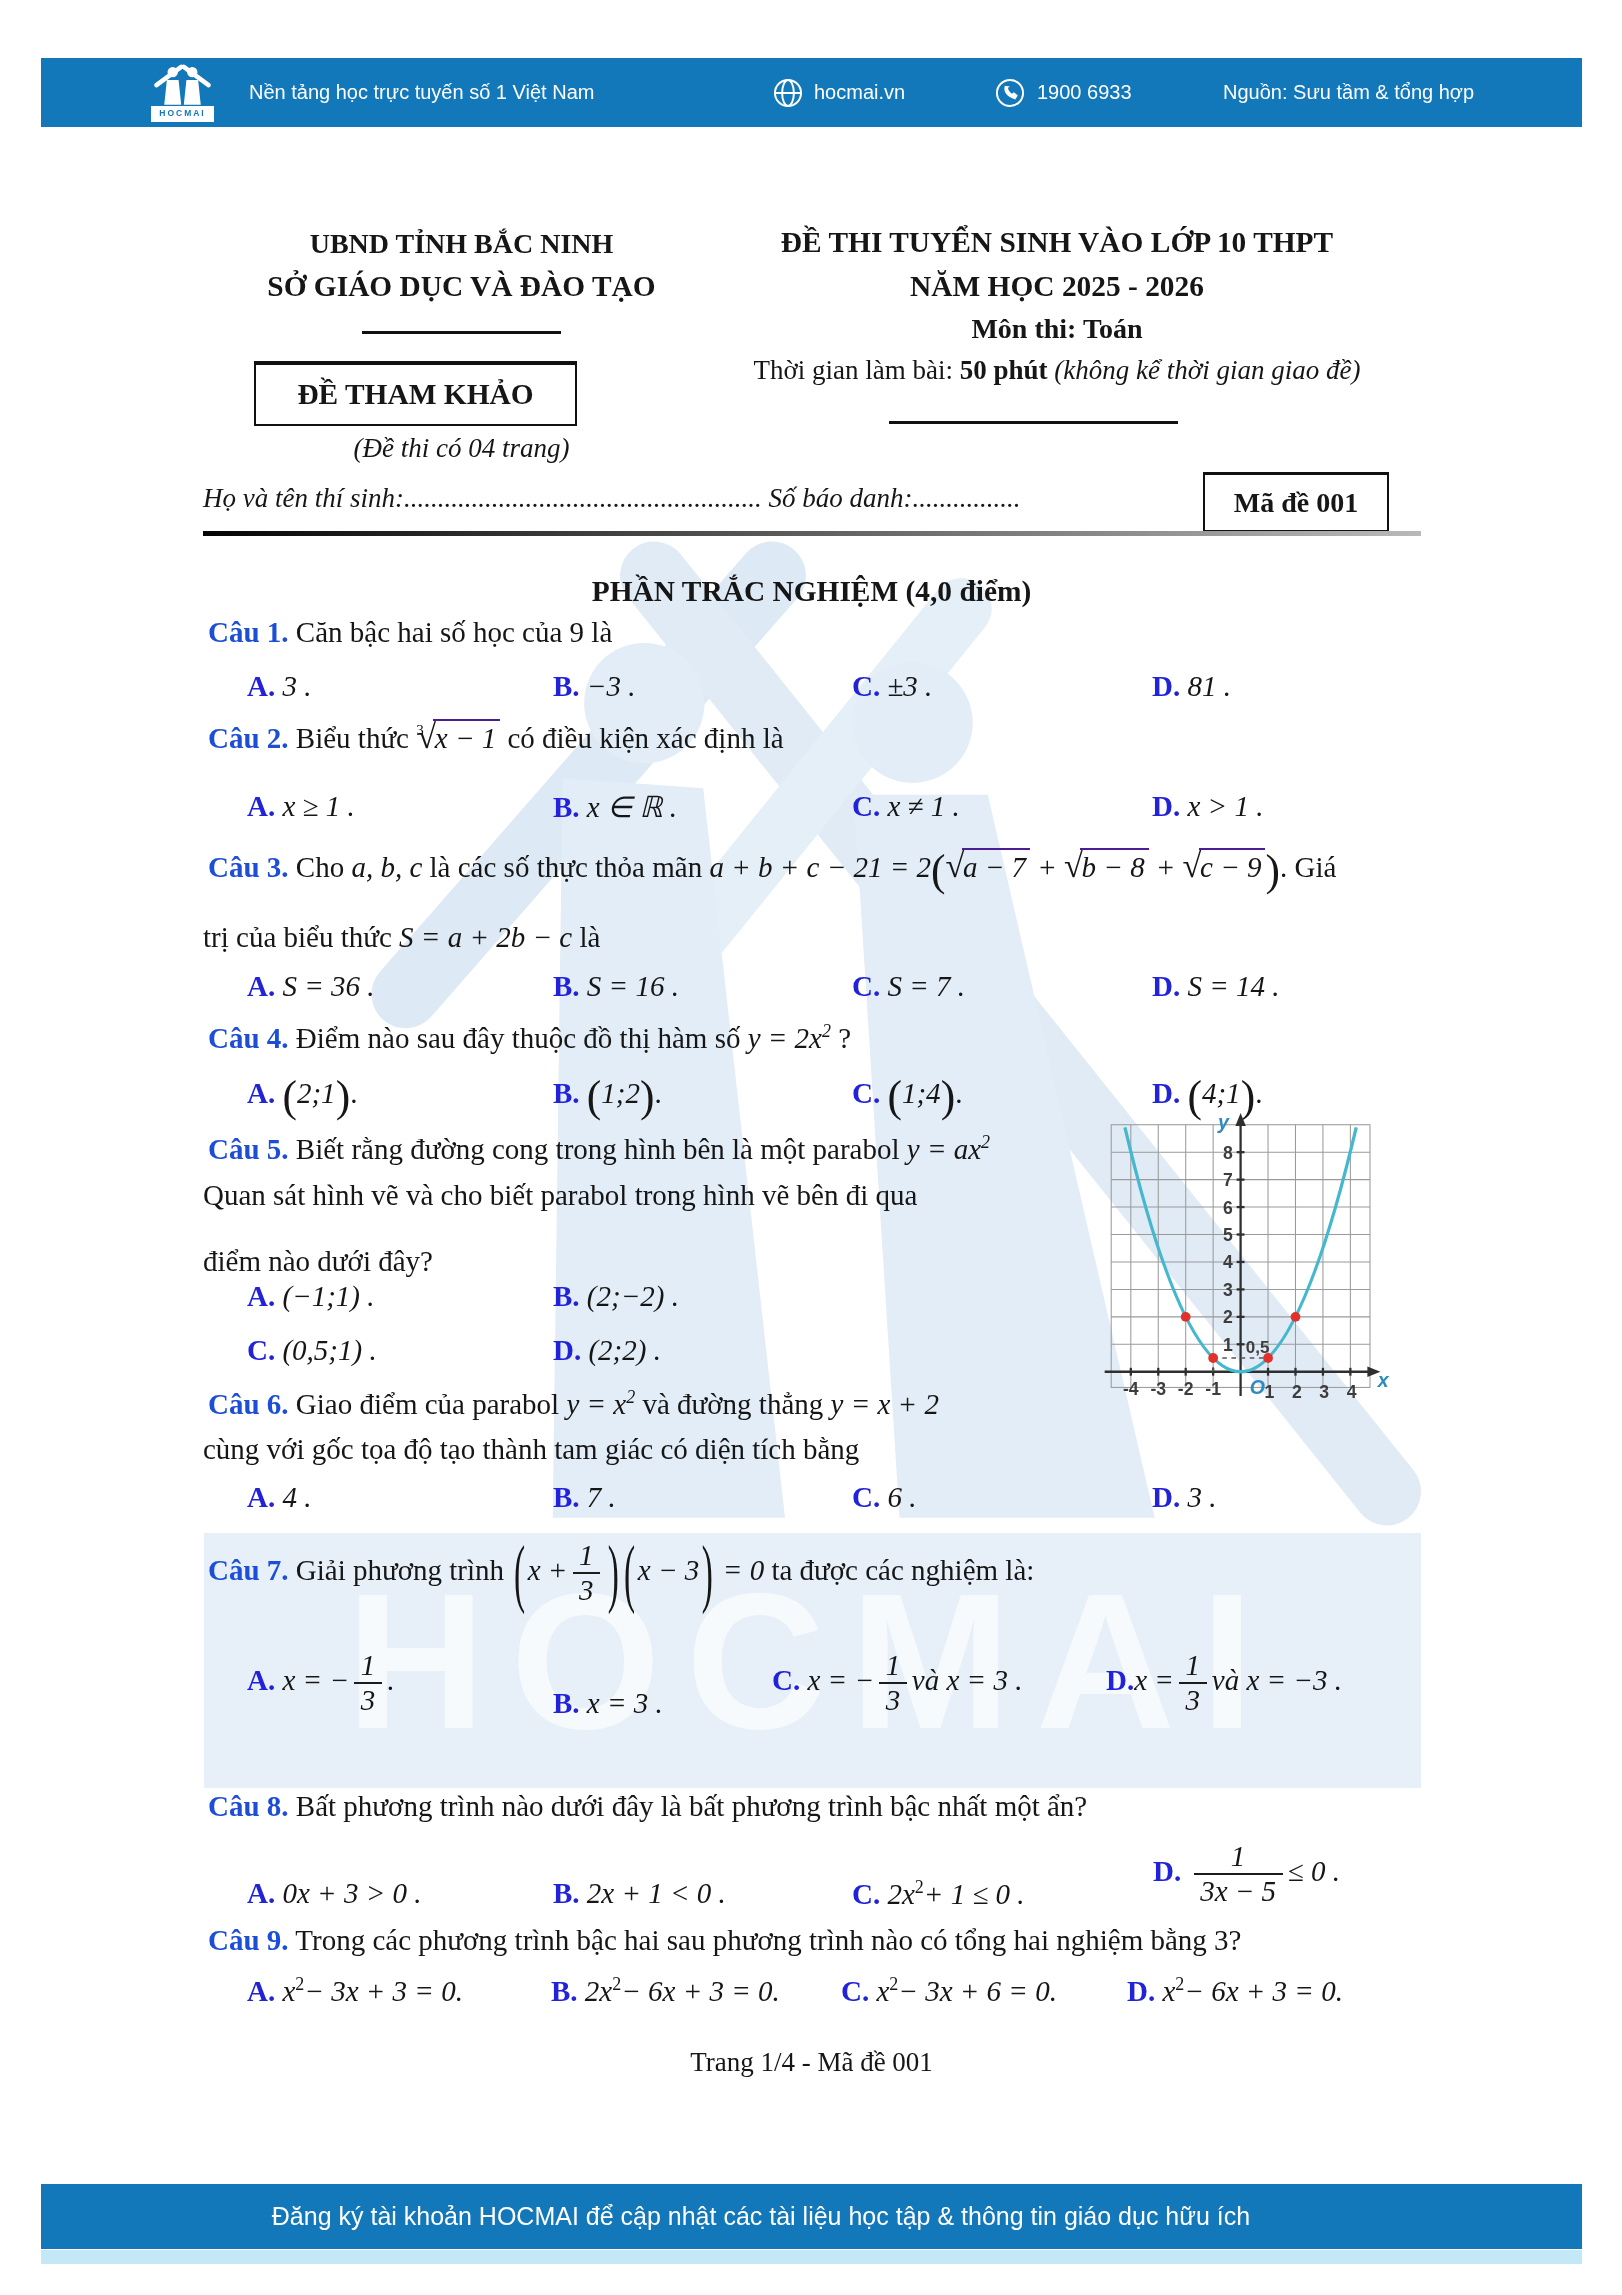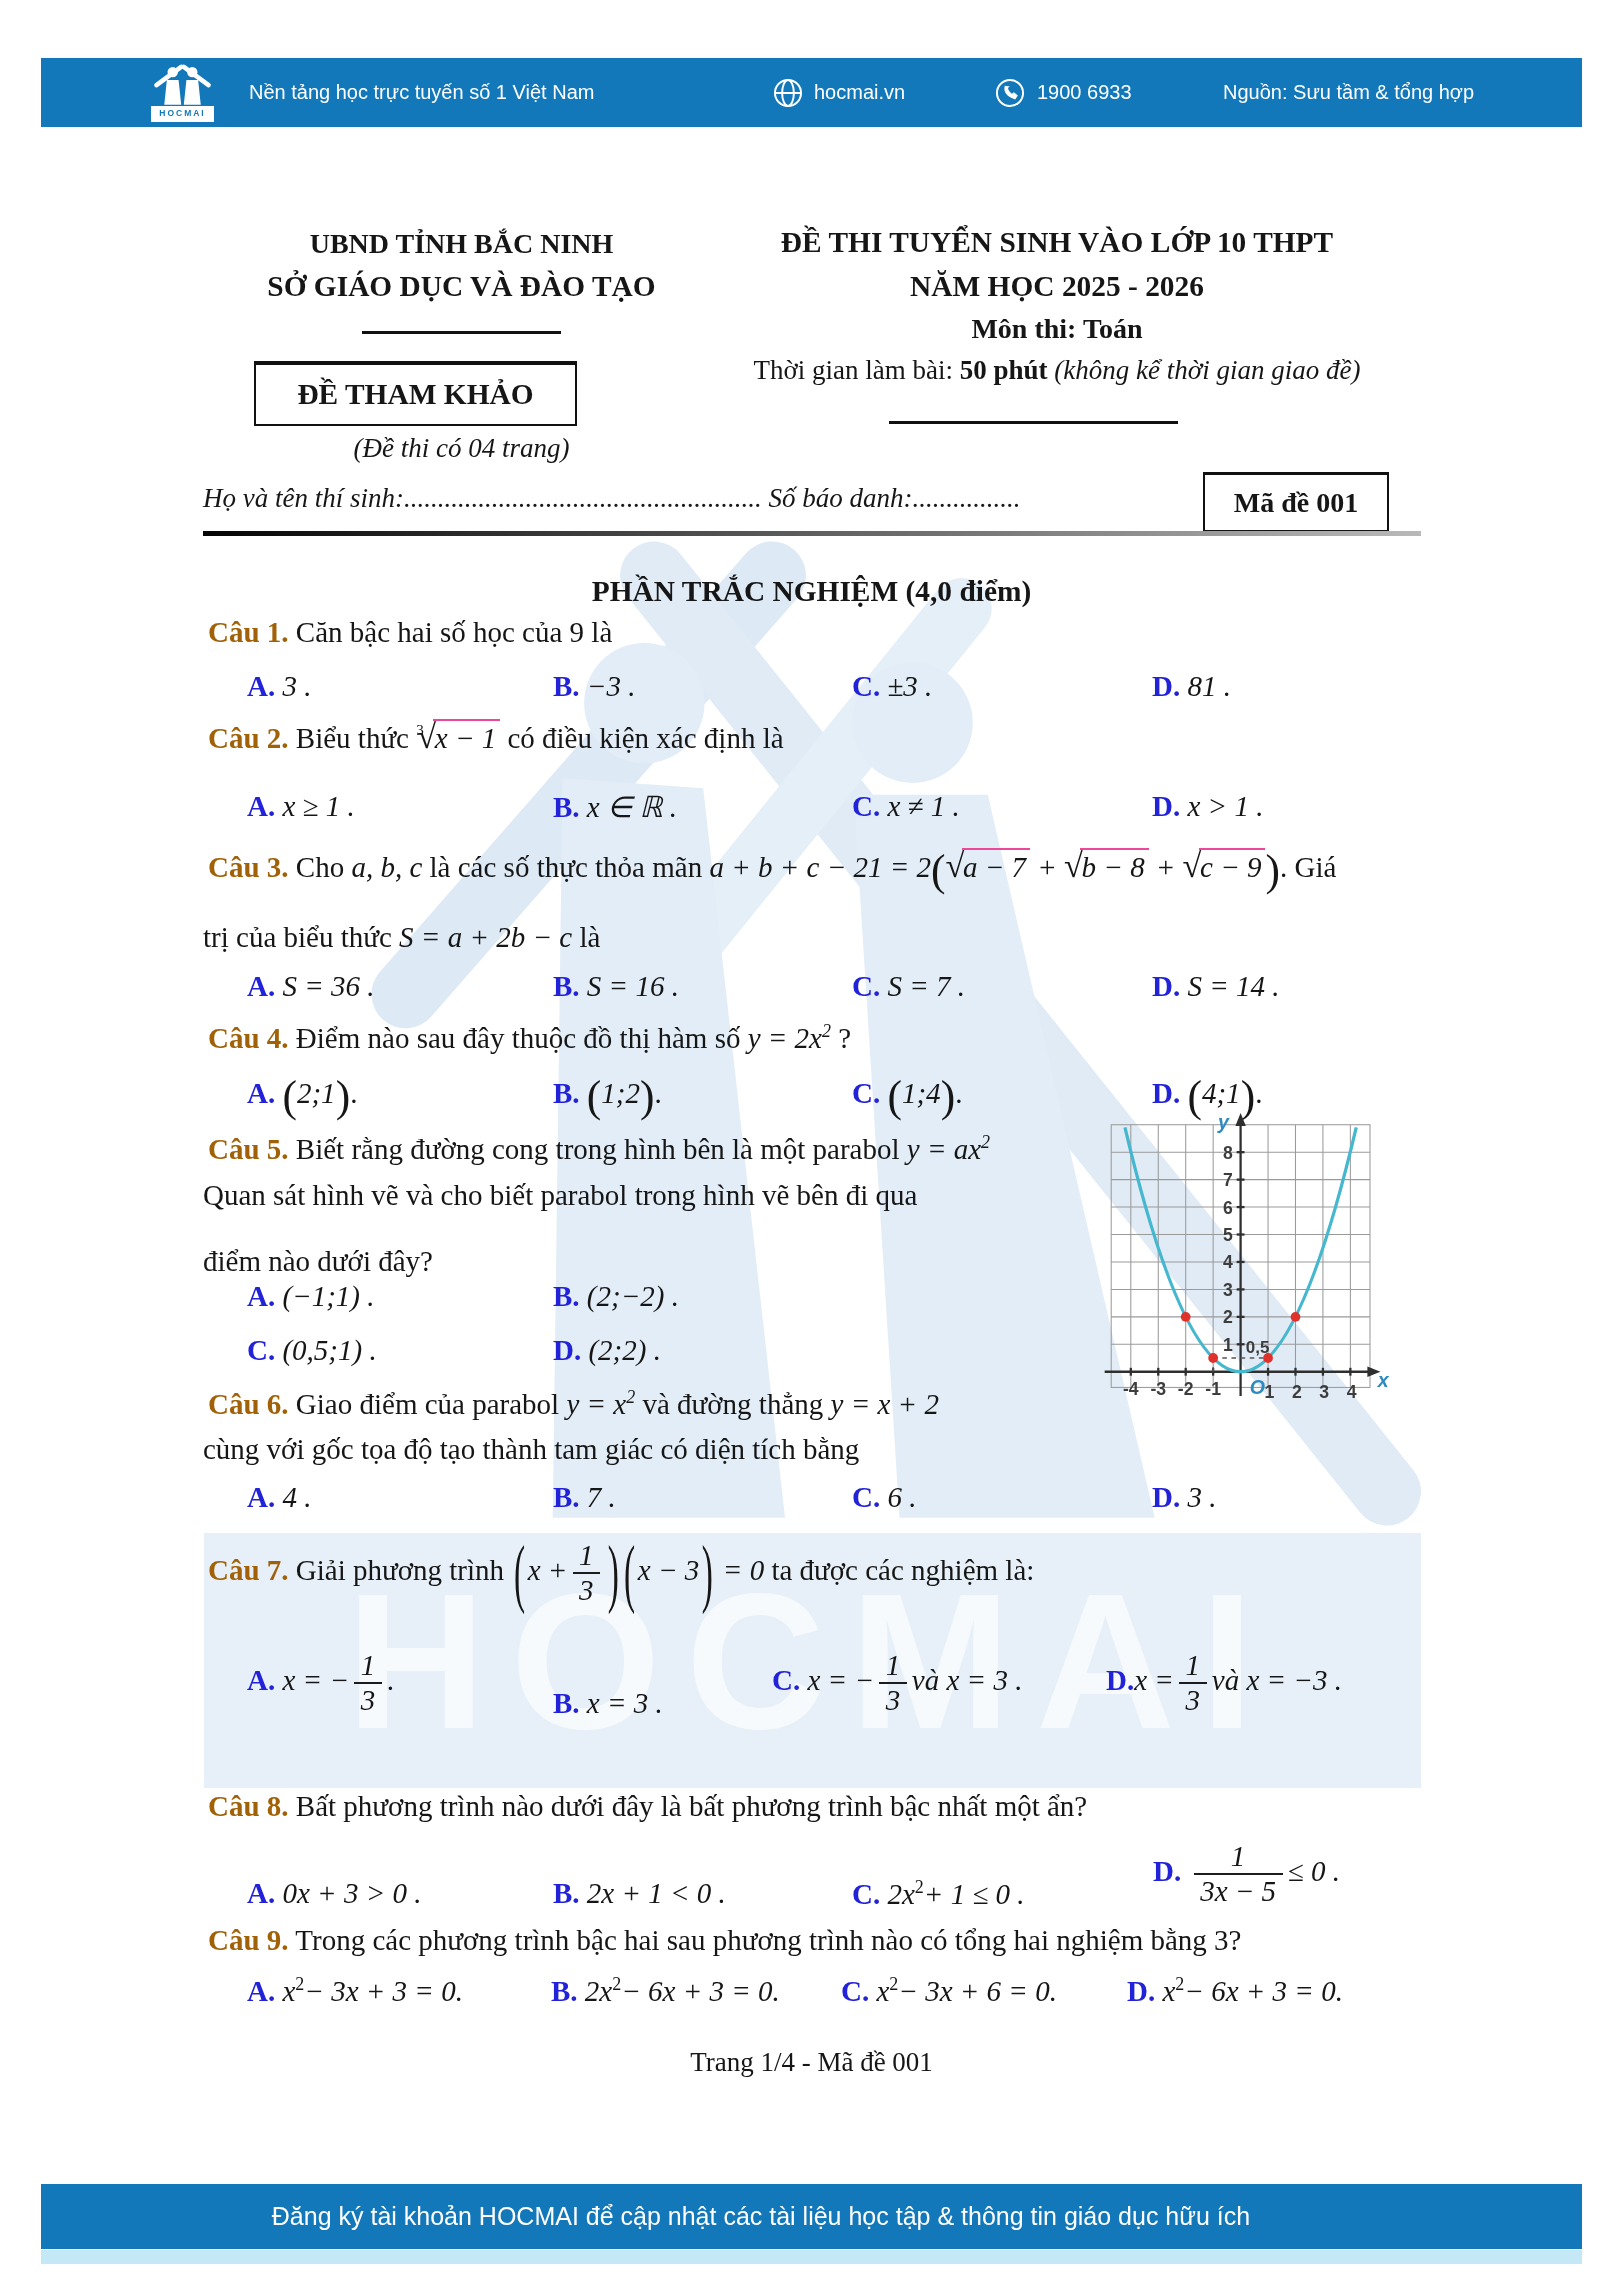--- a/index.html
+++ b/index.html
@@ -30,29 +30,29 @@
   .ctr{text-align:center;}
   .b{font-weight:bold;}
   .i{font-style:italic;}
   .box{position:absolute;border:2px solid #111;border-top-width:4.6px;z-index:2;
        display:flex;align-items:center;justify-content:center;font-weight:bold;}
   .rule{position:absolute;left:203px;top:531px;width:1218px;height:4.6px;z-index:2;
         background:linear-gradient(to right,#040404,#b9b9b9);}
   .uline{position:absolute;background:#111;z-index:2;}
   
   .line{position:absolute;z-index:2;white-space:nowrap;font-size:29px;}
-  .qlabel{color:#a16207;font-weight:bold;}
+  .qlabel{color:#1d4ed8;font-weight:bold;}
   .L{color:#2222d8;font-weight:bold;}
   .m{font-style:italic;}
   .opt{position:absolute;white-space:nowrap;}
   sup{font-size:0.62em;}
   
   .idx{font-size:0.52em;vertical-align:0.85em;margin-right:-6.5px;position:relative;z-index:1;font-style:normal;}
   .sgn{font-size:1.18em;font-style:normal;}
-  .rad{border-top:2px solid #ec4899;padding:0.7px 3.9px 0 1.3px;margin-left:-2.6px;font-style:italic;}
+  .rad{border-top:2px solid #4c1d95;padding:0.7px 3.9px 0 1.3px;margin-left:-2.6px;font-style:italic;}
   
   .bp{font-size:1.5em;font-weight:400;vertical-align:-0.18em;line-height:0;}
   .bpx{display:inline-block;transform:scaleY(2.3);font-size:1.15em;vertical-align:middle;
        line-height:0;margin:0 2.6px;}
   
   .fr{display:inline-flex;flex-direction:column;align-items:center;vertical-align:middle;
       margin:0 5.2px;font-style:italic;line-height:1.15;}
   .fr .nu{padding:0 6.5px;}
   .fr .de{border-top:2px solid #1c1c1c;padding:0 6.5px;}
   .fig{position:absolute;left:1072px;top:1105px;width:330px;height:327px;z-index:2;}

